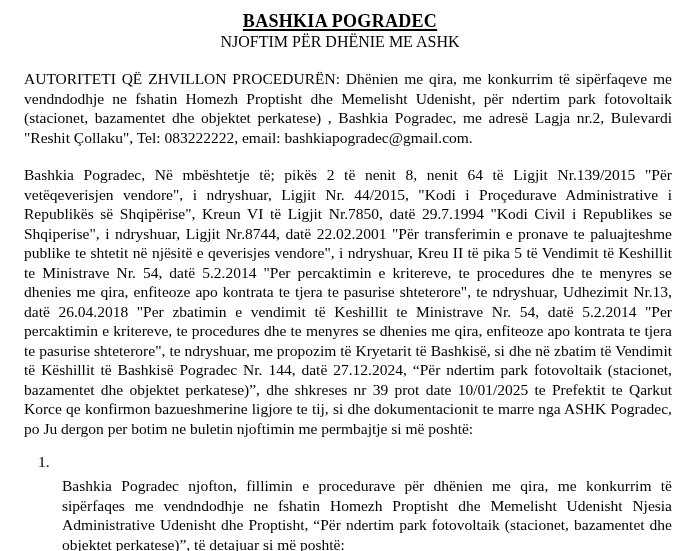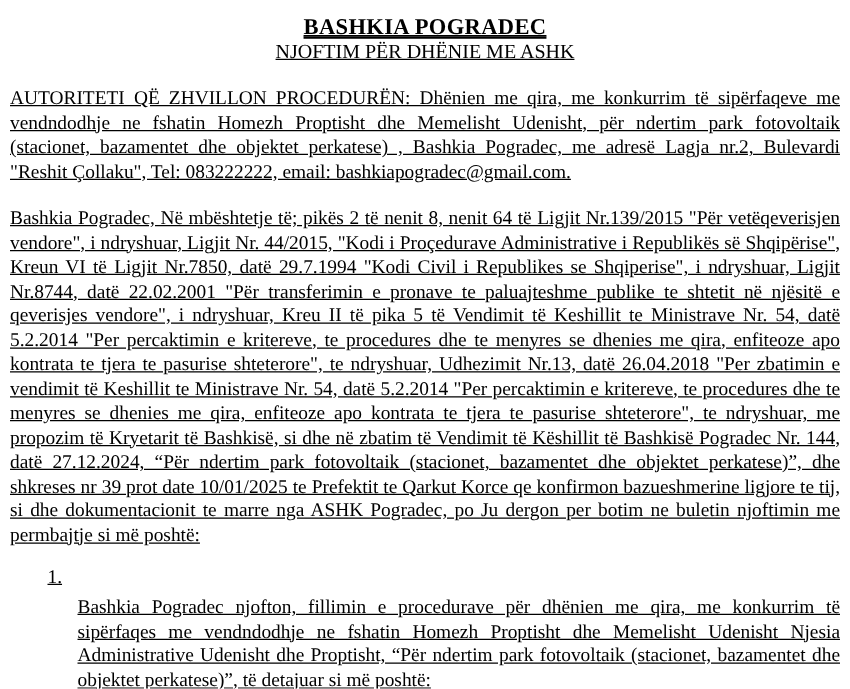--- a/index.html
+++ b/index.html
@@ -11,21 +11,20 @@
     width: 680px;
     height: 551px;
     box-sizing: border-box;
     background: #ffffff;
     color: #000000;
     font-family: "Liberation Serif", "DejaVu Serif", serif;
     font-size: 15.5px;
     line-height: 19.5px;
     padding: 8px 8px 0 8px;
     overflow: hidden;
-    text-decoration: underline;
   }
   .doc-header {
     text-align: center;
   }
   .doc-title {
     font-size: 18px;
     line-height: 22px;
     font-weight: bold;
     letter-spacing: 0.3px;
     text-decoration: underline;
@@ -34,21 +33,21 @@
     margin: 2px 0 0 0;
   }
   .doc-subtitle {
     font-size: 16px;
     line-height: 19px;
     font-weight: normal;
     margin: 0;
   }
   .para {
     text-align: justify;
-    margin: 18px 0 0 0;
+    margin: 18px 0 0 16px;
   }
   .announce-list {
     list-style: none;
     margin: 14px 0 0 0;
     padding: 0 0 0 30px;
   }
   .list-item {
     display: flex;
     align-items: flex-start;
   }

